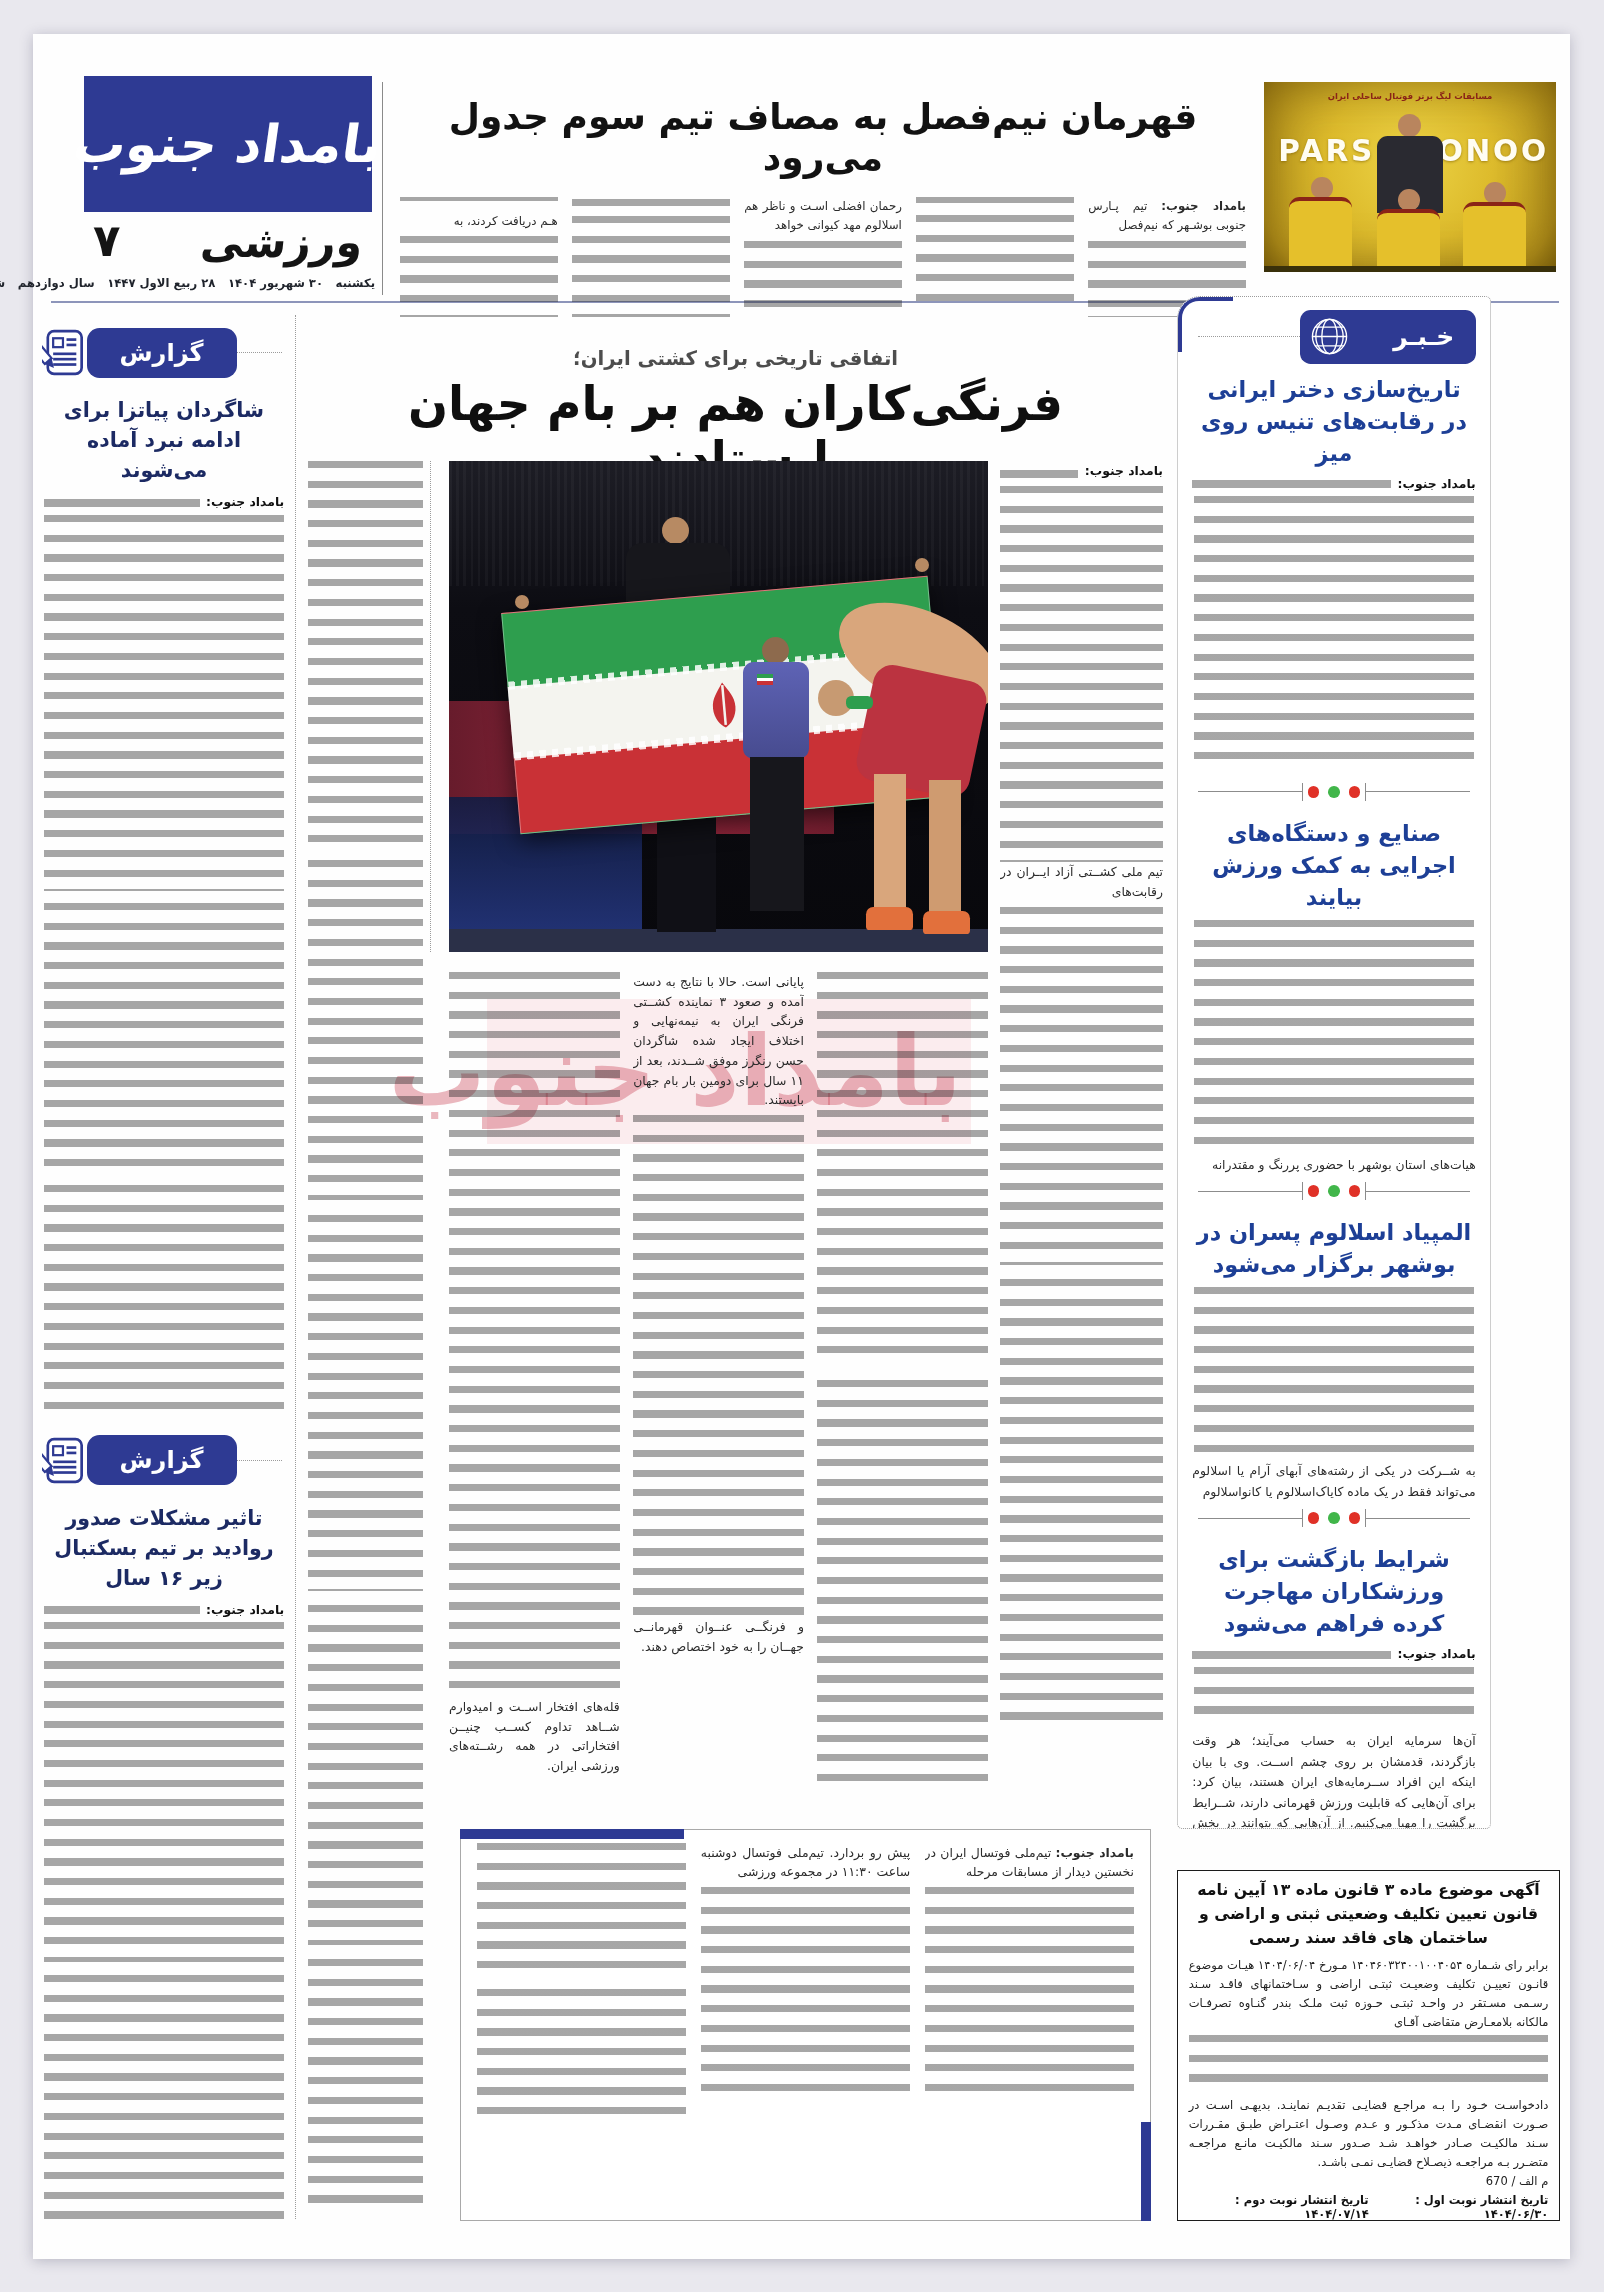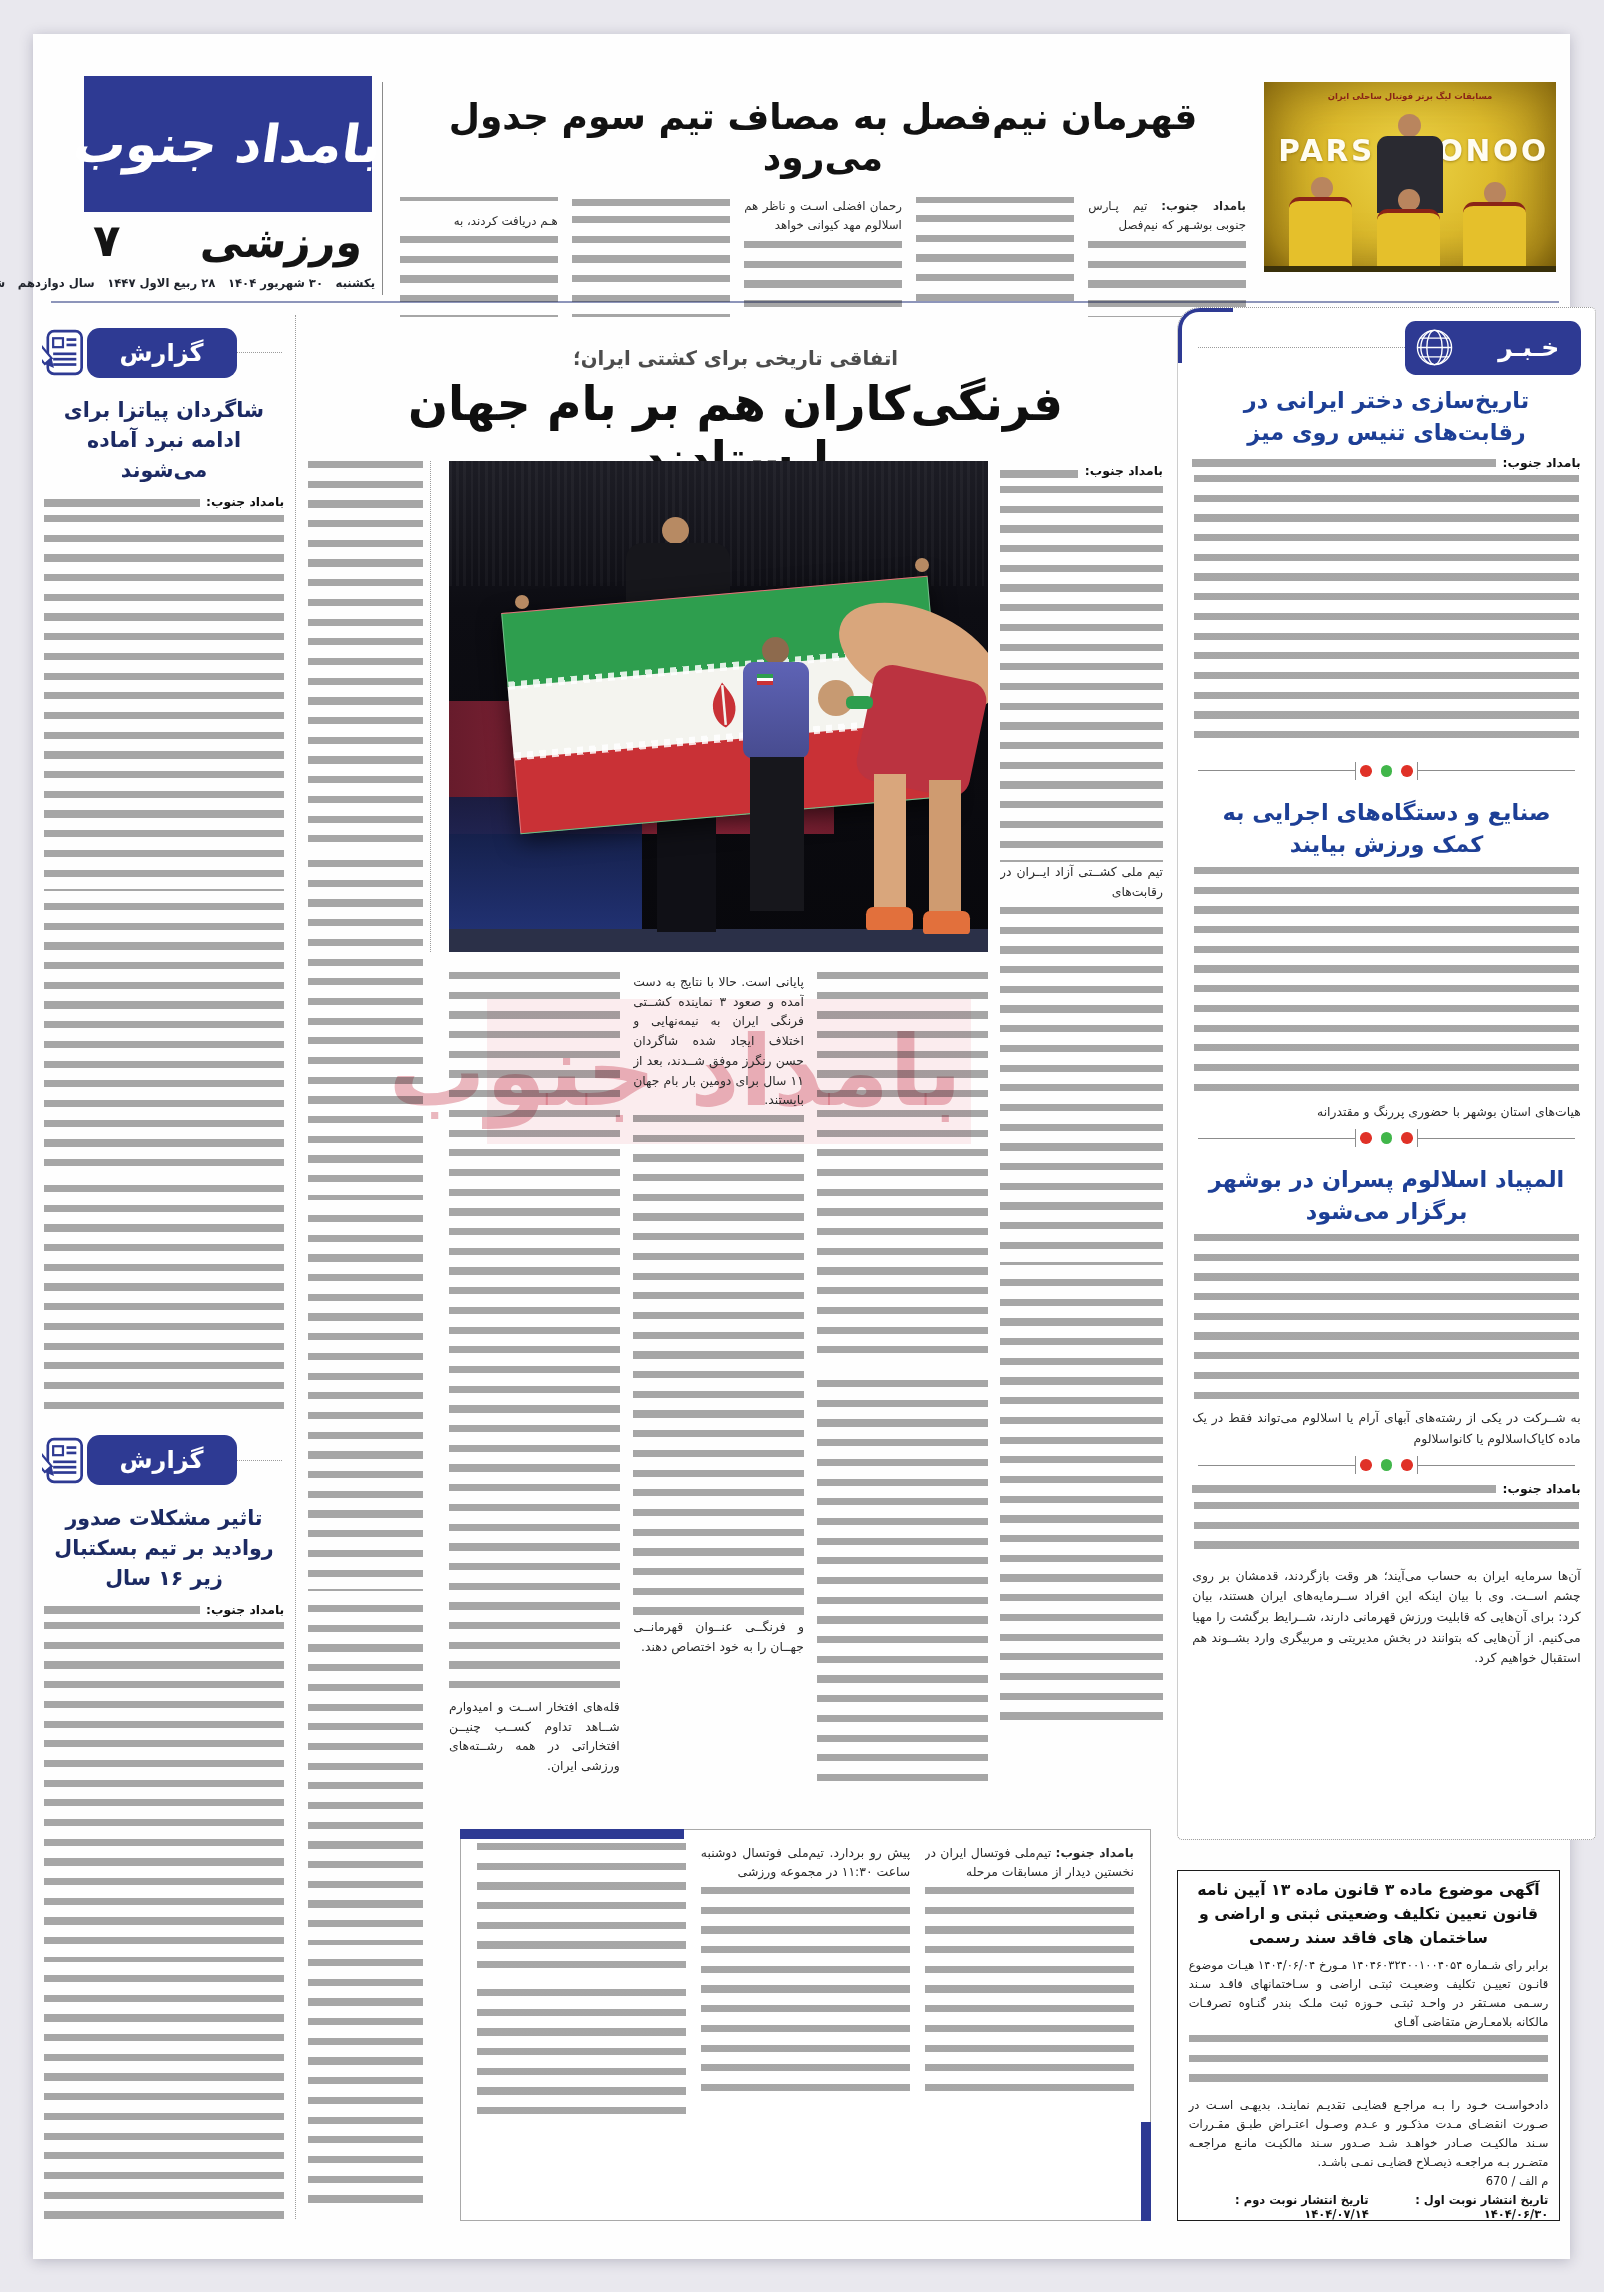--- a/index.html
+++ b/index.html
@@ -56,21 +56,21 @@
   .rail-vdot{left:296px;top:315px;width:0;height:1904px;border-left:1.8px dotted #9b9b9b}
   .rep-rail{left:43px;top:315px;width:244px;height:1904px;overflow:hidden}
   .rep-head{display:flex;align-items:center;margin-top:9px}
   .rep-box{background:var(--blue);color:#fff;width:150px;height:50px;border-radius:12.5px;
            display:flex;align-items:center;justify-content:center;font-size:24px;font-weight:800}
   .rep-icon{width:57px;height:57px;margin-left:-12.5px;z-index:2}
   .rep-conn{flex:1;border-top:1.8px dotted #9b9b9b;margin-right:3.6px}
   .rep-headline{margin-top:14.3px;font-size:20.6px;font-weight:800;line-height:30px;color:#1c2a63;text-align:center}
   .rep-body{margin-top:9px;padding:0 1.8px}
 
-  .news-rail{left:1178px;top:307px;width:419px;height:1533px;border:1.8px dotted #9b9b9b;
+  .news-rail{left:1178px;top:296px;width:314px;height:1533px;border:1.8px dotted #9b9b9b;
              border-radius:23px 5.4px 5.4px 5.4px;padding:12.5px 14.3px 0 14.3px;overflow:hidden;background:#fff}
   .news-arc{position:absolute;left:-1.8px;top:-1.8px;width:57px;height:57px;border-top:6.3px solid var(--blue);
             border-left:6.3px solid var(--blue);border-top-left-radius:23px}
   .news-head{display:flex;align-items:center}
   .news-conn{flex:1;border-top:1.8px dotted #9b9b9b;margin-left:5.4px}
   .news-box{background:var(--blue);width:176px;height:54px;border-radius:10.7px;display:flex;
             align-items:center;justify-content:space-between;padding:0 9px;overflow:hidden}
   .news-box .lbl{color:#fff;font-size:25px;font-weight:800;padding-right:12.5px}
   .news-item-headline{font-size:22.4px;font-weight:800;line-height:32px;color:var(--hblue);
                       text-align:center;margin:9px 3.6px 7.2px 3.6px}
@@ -286,20 +286,21 @@
     <div class="divider">
       <span class="dl"></span>
         <span class="tick"></span>
       <span class="dt" style="background:var(--red)"></span>
         <span class="dt" style="background:var(--green)"></span>
         <span class="dt" style="background:var(--red)"></span>
       <span class="tick"></span>
         <span class="dl"></span>
     </div>
 
+    <div class="news-item-headline">شرایط بازگشت برای ورزشکاران مهاجرت کرده فراهم می‌شود</div>
     <div class="leadrow">
         <b>بامداد جنوب:</b>
         <span class="ln"></span>
       </div>
     <div class="gk" style="height:59px;margin:5.4px 1.8px"></div>
     <p class="nrail-body">آن‌ها سرمایه ایران به حساب می‌آیند؛ هر وقت بازگردند، قدمشان بر روی چشم اســت. وی با بیان اینکه این افراد ســرمایه‌های ایران هستند، بیان کرد: برای آن‌هایی که قابلیت ورزش قهرمانی دارند، شــرایط برگشت را مهیا می‌کنیم. از آن‌هایی که بتوانند در بخش مدیریتی و مربیگری وارد بشــوند هم استقبال خواهیم کرد.</p>
   </div>
 
   <div class="kicker abs">اتفاقی تاریخی برای کشتی ایران؛</div>
   <div class="main-headline abs">فرنگی‌کاران هم بر بام جهان ایستادند</div>

